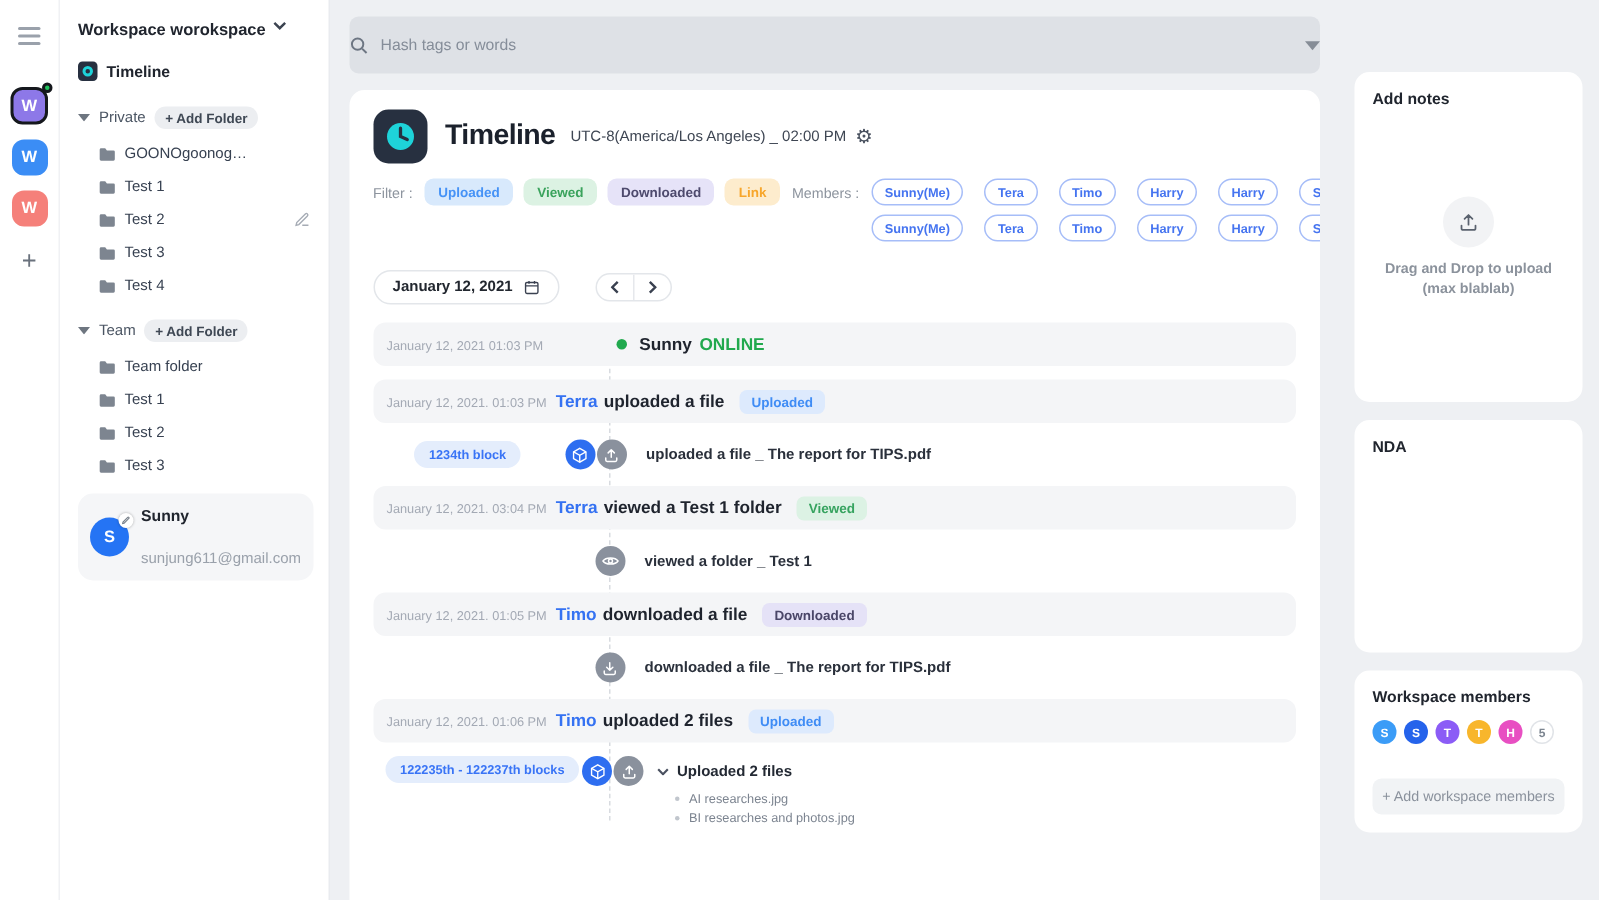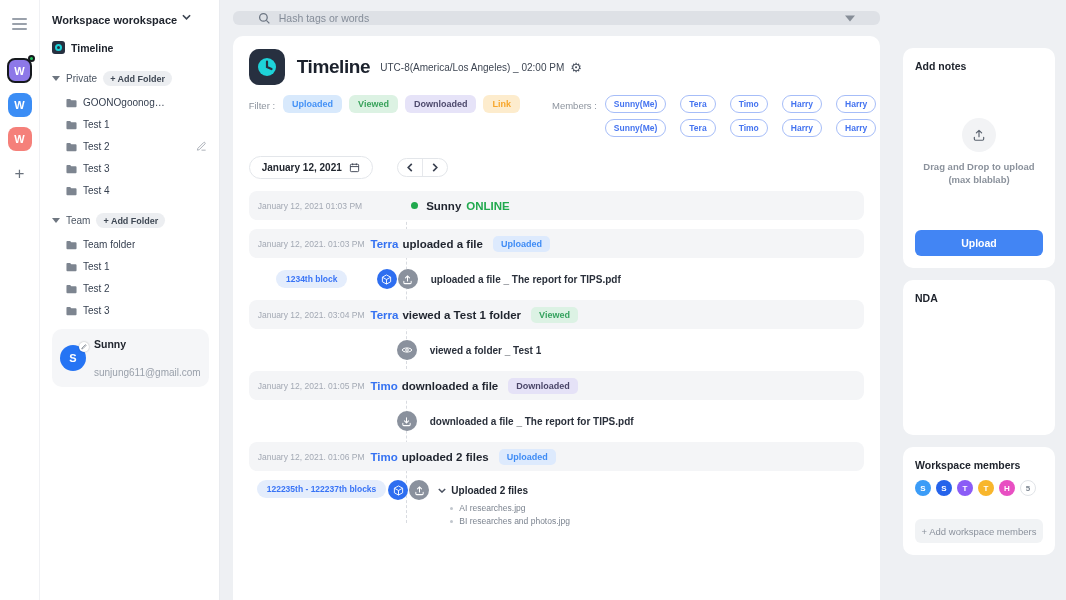--- a/index.html
+++ b/index.html
@@ -33,41 +33,41 @@
   .f-edit{margin-left:auto;display:flex;cursor:pointer}
   .user-card{margin-top:13px;background:#f5f6f8;border-radius:10px;padding:9px 8px;display:flex;align-items:center;gap:8px;cursor:pointer}
   .u-av{flex:0 0 26px;width:26px;height:26px;border-radius:50%;background:#2574f4;color:#fff;font-size:11px;font-weight:700;display:grid;place-items:center;position:relative}
   .u-edit{position:absolute;top:-3px;right:-3px;width:10px;height:10px;border-radius:50%;background:#fff;display:grid;place-items:center;box-shadow:0 0 2px rgba(0,0,0,.3)}
   .u-meta{min-width:0}
   .u-name{font-size:10.5px;font-weight:700;color:#20252e}
   .u-email{font-size:10px;color:#9aa1ab;margin-top:17px;white-space:nowrap}
 
   
   .main{flex:1;min-width:0;padding:11px 13px 0;display:flex;flex-direction:column}
-  .searchbar{height:14px;background:#dee1e6;border-radius:6px;display:flex;align-items:center;gap:8px;padding:0 25px}
+  .searchbar{height:38px;background:#dee1e6;border-radius:6px;display:flex;align-items:center;gap:8px;padding:0 0}
   .searchbar input{flex:1;background:transparent;border:none;outline:none;font-size:10.5px;color:#4a515c;font-family:inherit}
   .searchbar input::placeholder{color:#858d99}
   .sdrop{margin-left:auto;display:flex;cursor:pointer}
   .main-card{margin-top:11px;background:#fff;border-radius:10px 10px 0 0;flex:1;padding:13px 16px 0;overflow:hidden}
 
   .hd-row{display:flex;align-items:center}
   .hd-ic{flex:0 0 36px;width:36px;height:36px;border-radius:10px;background:#273040;display:grid;place-items:center}
   .hd-title{font-size:19px;font-weight:800;color:#1b212c;margin-left:12px;letter-spacing:-.4px}
   .hd-sub{font-size:10px;color:#3e4653;margin-left:10px;font-weight:500}
   .hd-gear{margin-left:6px;font-size:13px;color:#4a5260;cursor:pointer;font-family:"DejaVu Sans",sans-serif;line-height:1}
 
   .filter-bar{display:flex;margin-top:10px;gap:8px}
   .flabel{font-size:9.5px;color:#8d949e;padding-top:5px;white-space:nowrap}
   .ftypes{display:flex;gap:7px;align-items:flex-start}
   .fchip{border-radius:6px;padding:4px 9px;font-size:9px;font-weight:700;cursor:pointer;white-space:nowrap}
   .c-up{background:#d8e9fc;color:#4592f6}
   .c-view{background:#dcf2e3;color:#3aa35c}
   .c-down{background:#e6e3f8;color:#4e4a6d}
   .c-link{background:#fdeccd;color:#f7a62b}
-  .mlabel{margin-left:24px}
+  .mlabel{margin-left:0}
   .mem-col{display:flex;flex-direction:column;gap:6px;min-width:0}
   .mem-row{display:flex;gap:14px;align-items:center}
   .mchip{border:1px solid #a6bdf8;color:#4574f0;background:#fff;border-radius:10px;padding:3px 8px;font-size:8.5px;font-weight:700;cursor:pointer;white-space:nowrap}
 
   .date-row{display:flex;gap:24px;margin-top:19px;align-items:center}
   .date-pill{display:flex;align-items:center;gap:7px;border:1px solid #e3e6ea;background:#fff;border-radius:15px;padding:5px 12px;font-size:10px;font-weight:700;color:#22272f;cursor:pointer;font-family:inherit}
   .nav-pill{display:flex;align-items:stretch;border:1px solid #e3e6ea;border-radius:15px;overflow:hidden;background:#fff}
   .nav-btn{border:none;background:none;padding:4px 9px;display:grid;place-items:center;cursor:pointer}
   .nav-div{width:1px;background:#e6e8ec}
 
@@ -463,21 +463,20 @@
       <div class="dropzone">
         <span class="drop-ic">
           <svg width="14" height="14" viewBox="0 0 24 24" fill="none" stroke="#5a626e" stroke-width="2" stroke-linecap="round" stroke-linejoin="round">
               <path d="M4 16 v3 a2 2 0 0 0 2 2 h12 a2 2 0 0 0 2 -2 v-3"></path>
               <path d="M12 15 V4 M7.5 8.5 L12 4 l4.5 4.5"></path>
             </svg>
         </span>
         <div class="drop-t1">Drag and Drop to upload</div>
         <div class="drop-t2">(max blablab)</div>
       </div>
-      <button class="upload-btn">Upload</button>
     </div>
 
     <div class="card nda-card">
       <div class="card-title">NDA</div>
     </div>
 
     <div class="card members-card">
       <div class="card-title">Workspace members</div>
       <div class="mav-row">
         <span class="mav mc0">S</span>

